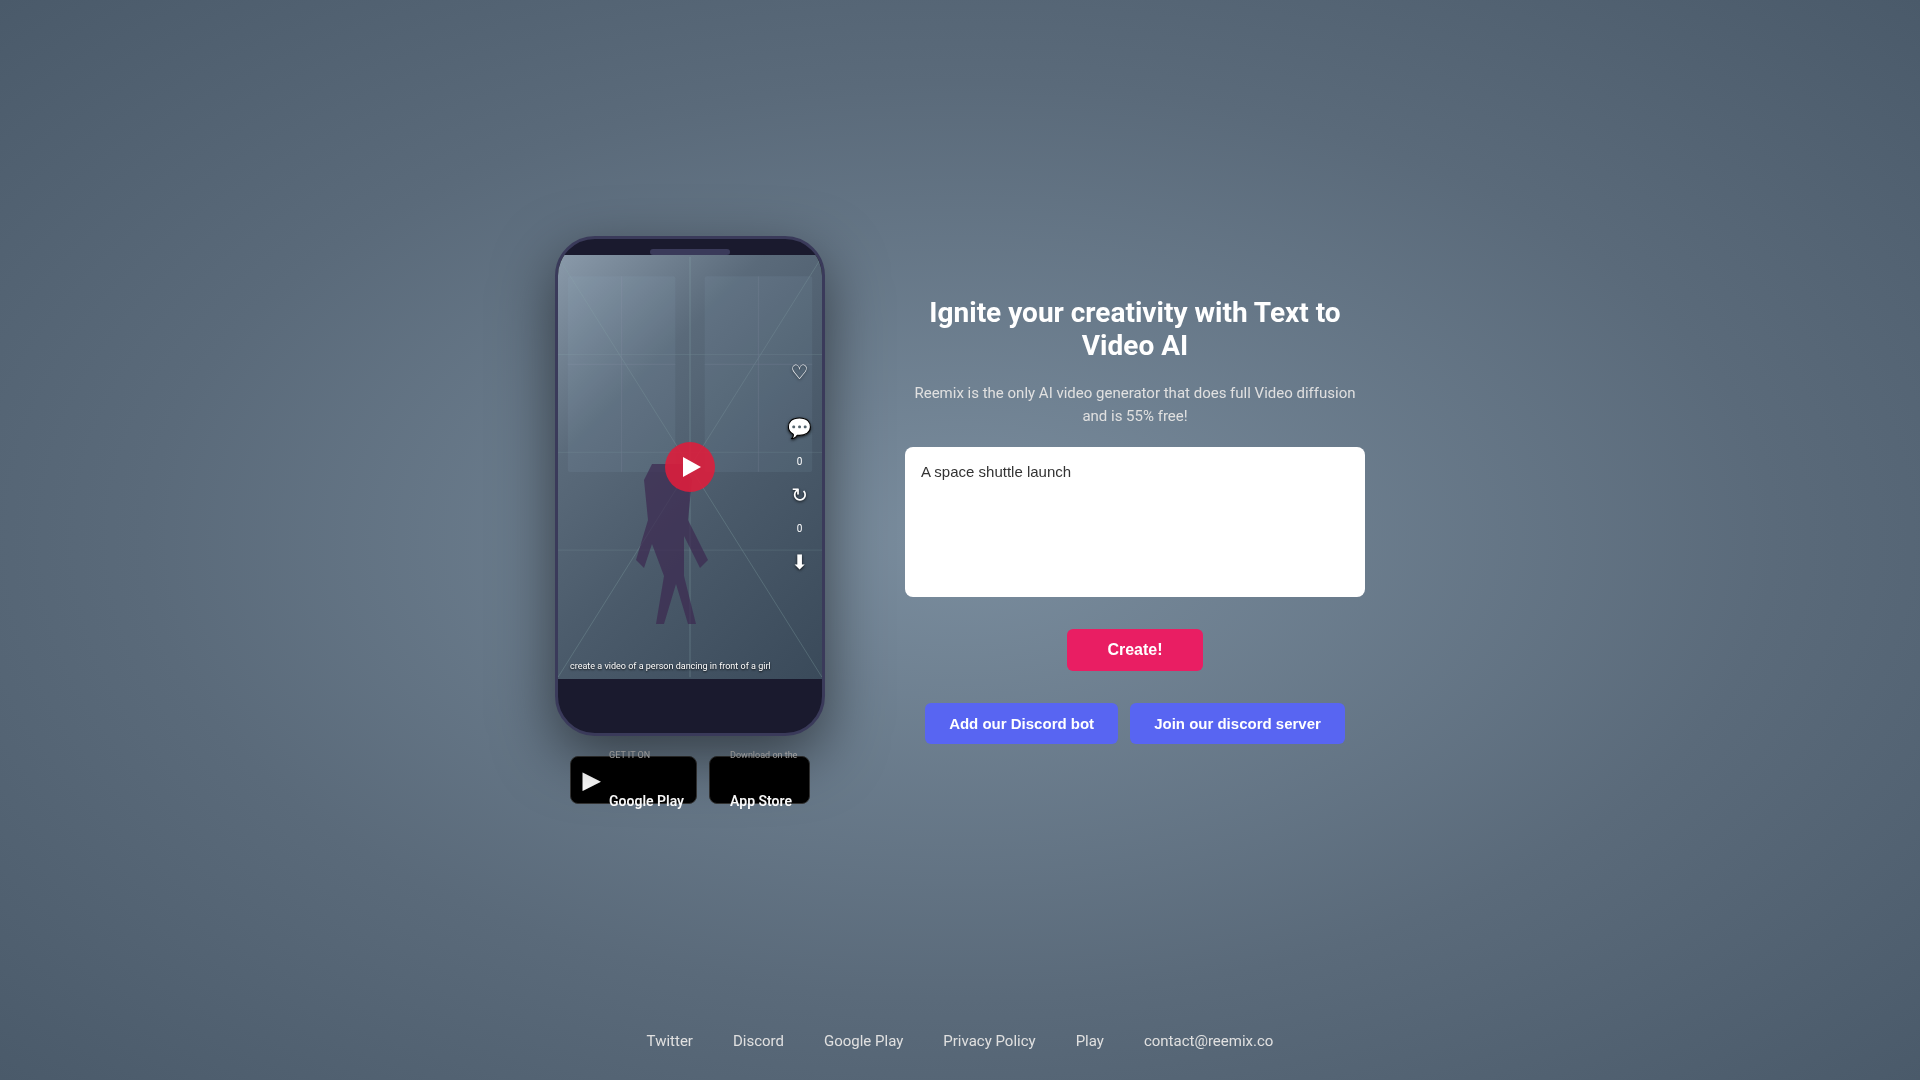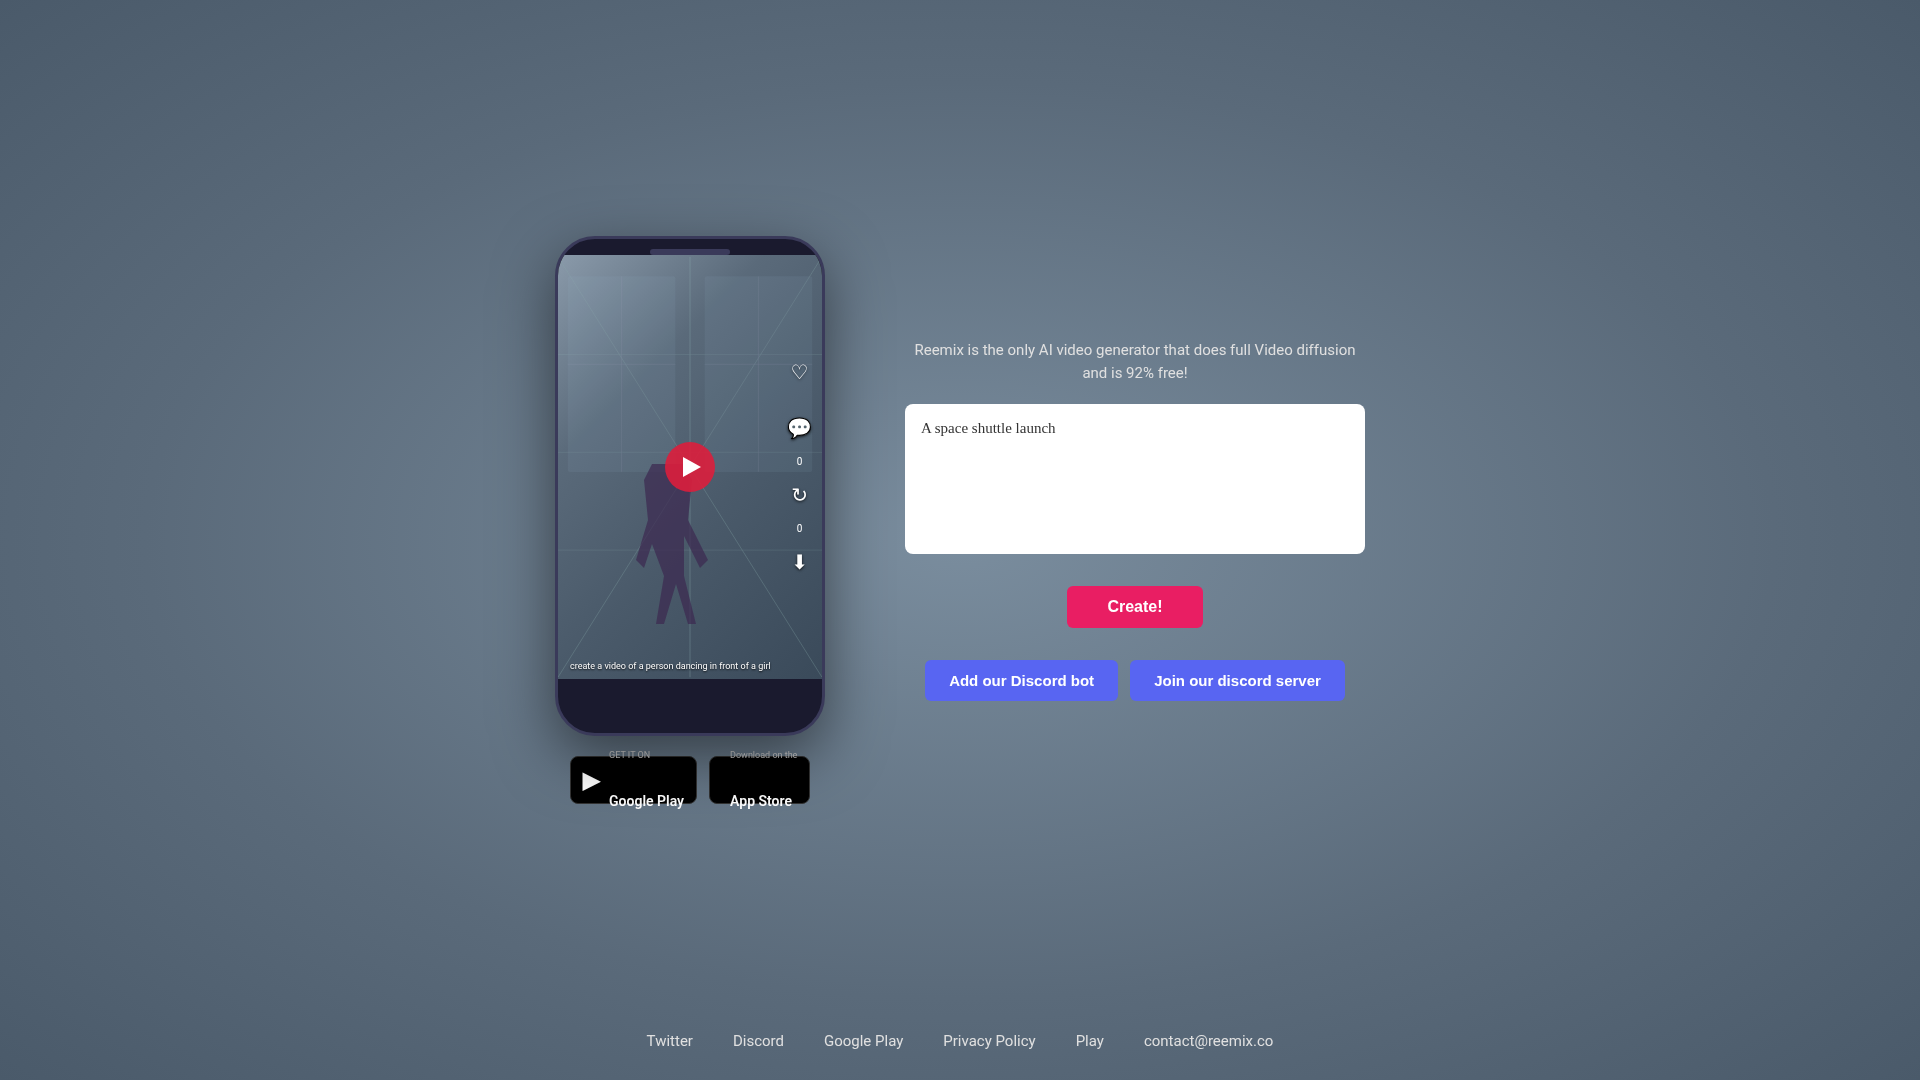--- a/index.html
+++ b/index.html
@@ -210,21 +210,21 @@
       width: 100%;
       height: 150px;
       background: white;
       border: none;
       border-radius: 8px;
       padding: 16px;
       font-size: 15px;
       color: #333;
       resize: none;
       outline: none;
-      font-family: Liberation Serif, serif;
+      font-family: Liberation Sans, sans-serif;
     }
 
     .create-button {
       display: block;
       margin: 12px auto;
       background: #e91e63;
       color: white;
       border: none;
       border-radius: 6px;
       padding: 12px 40px;
@@ -340,21 +340,22 @@
         <span class="store-badge-icon"></span>
         <div class="store-badge-text">
           <span class="store-badge-small">Download on the</span>
           <span class="store-badge-big">App Store</span>
         </div>
       </div>
     </div>
   </div>
 
   <div class="right-panel">
-    <p class="hero-subtitle">Reemix is the only AI video generator that does full Video diffusion and is 92% free!</p>
+    <h1 class="hero-title">Ignite your creativity with Text to Video AI</h1>
+    <p class="hero-subtitle">Reemix is the only AI video generator that does full Video diffusion and is 55% free!</p>
 
     <textarea class="text-input" style="">A space shuttle launch</textarea>
 
     <button class="create-button">Create!</button>
 
     <div class="discord-buttons">
       <button class="discord-btn">Add our Discord bot</button>
       <button class="discord-btn">Join our discord server</button>
     </div>
   </div>

